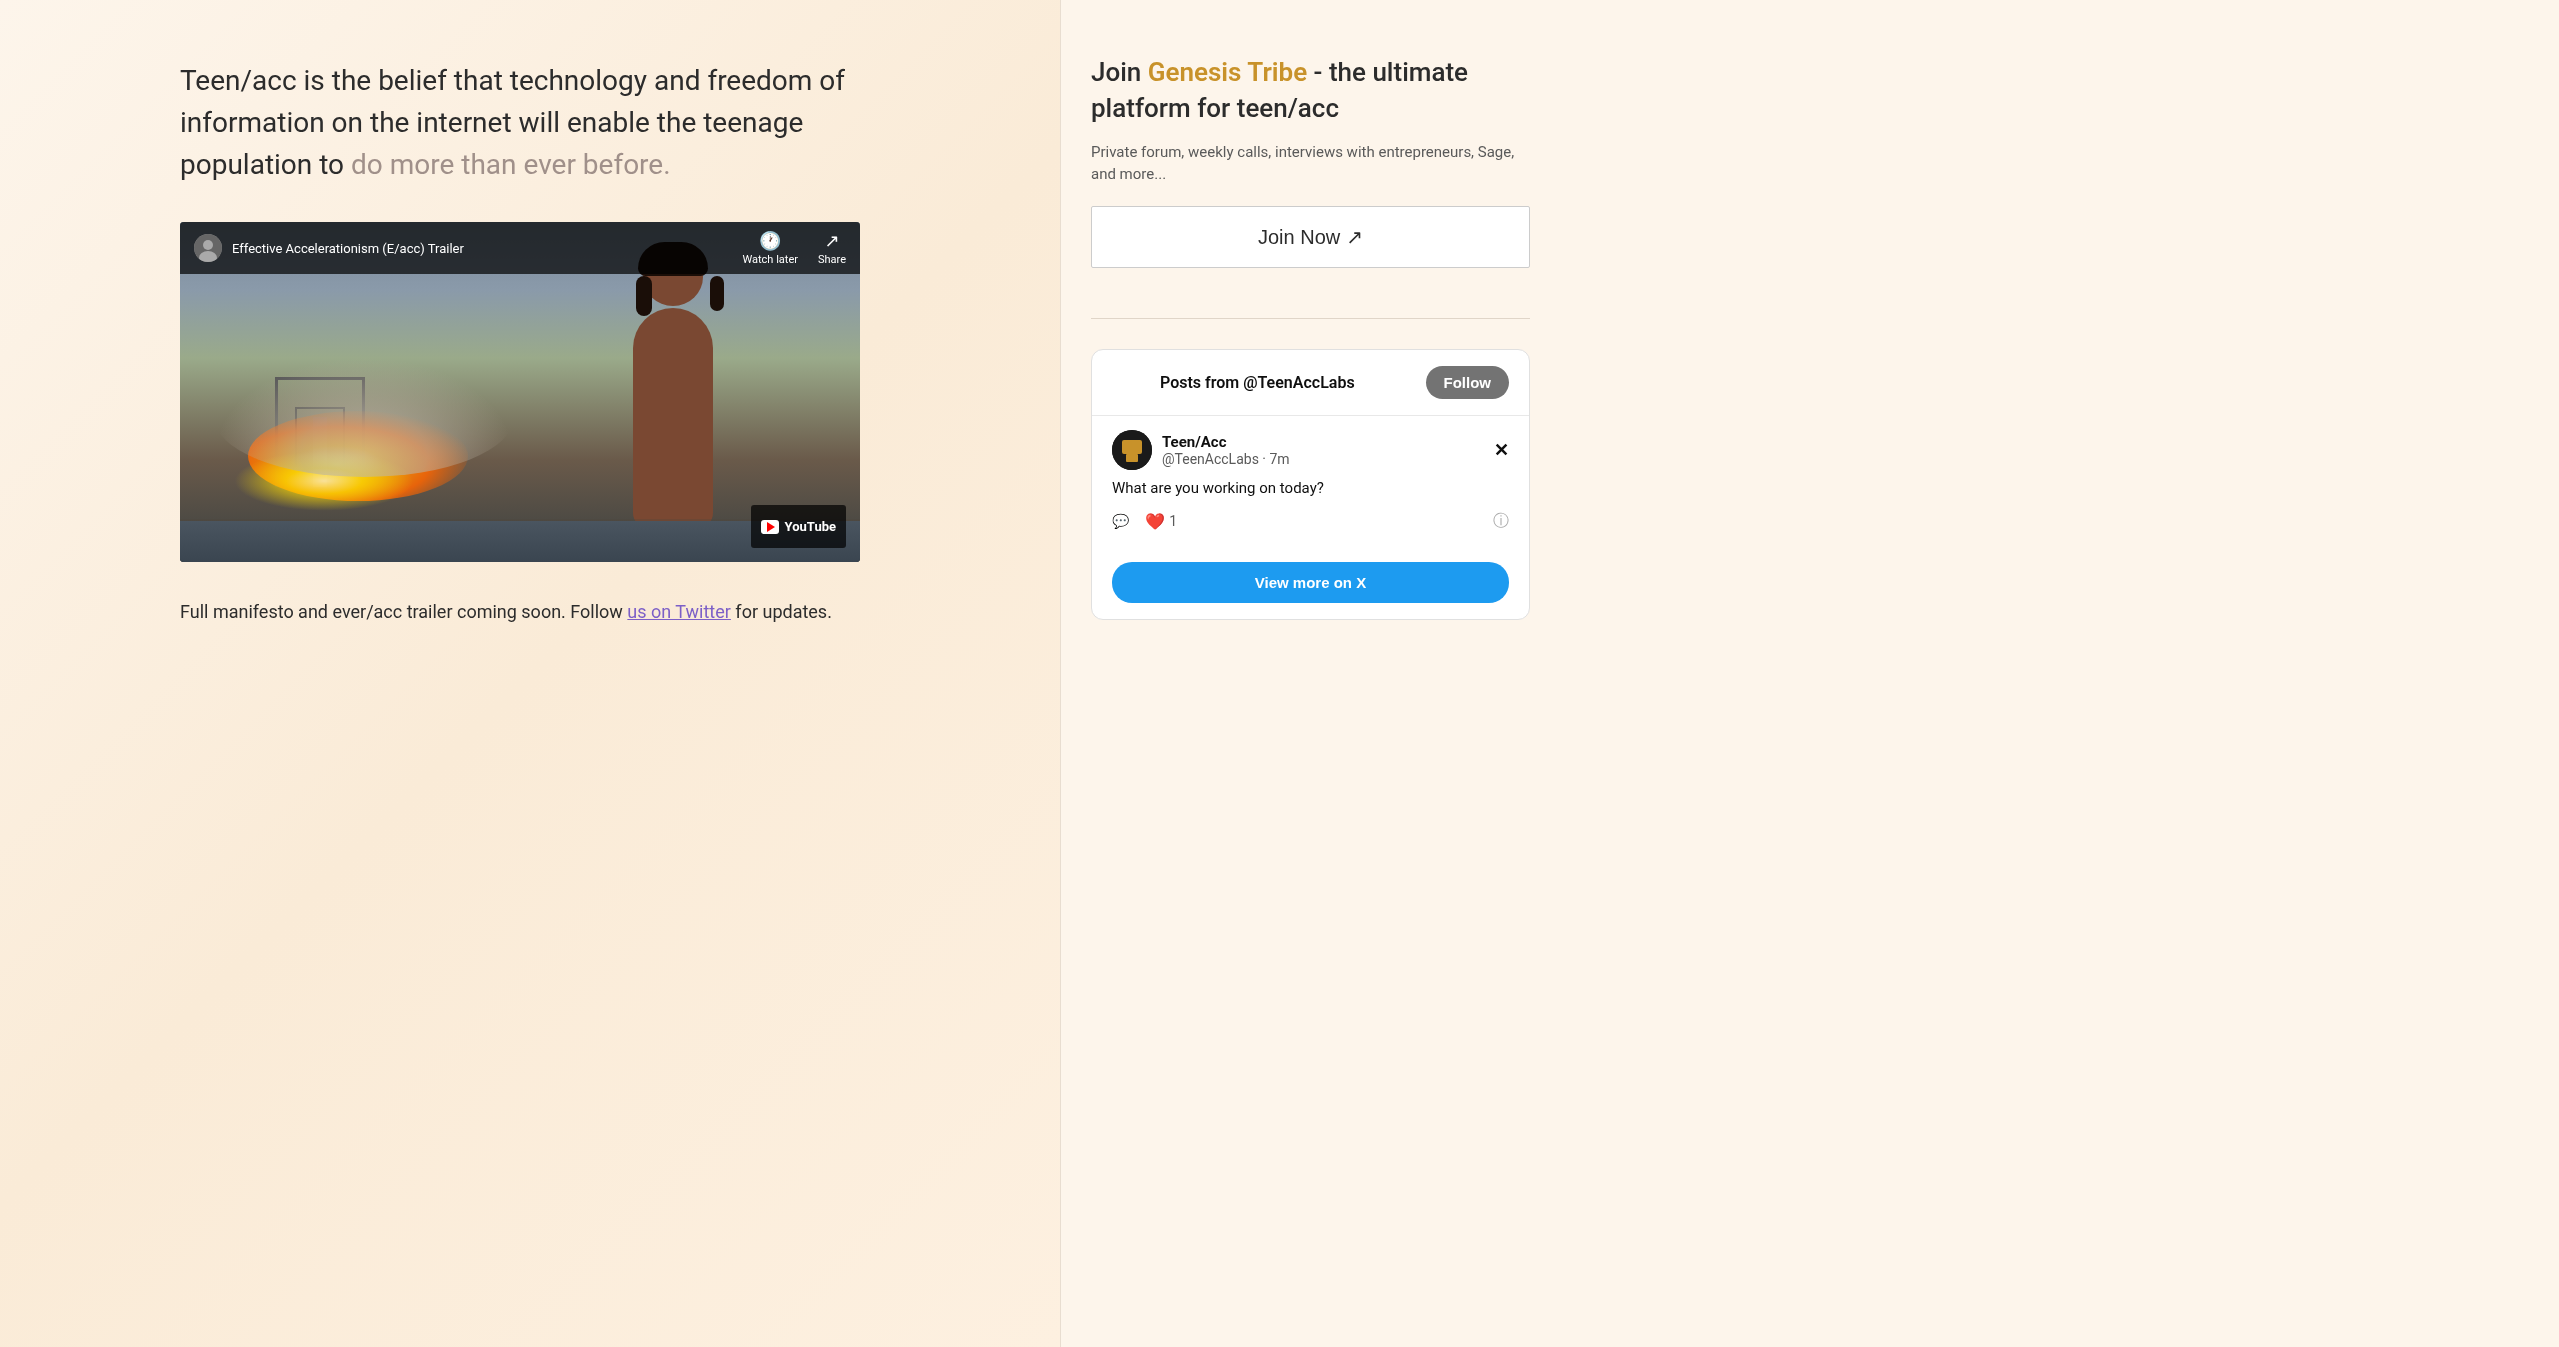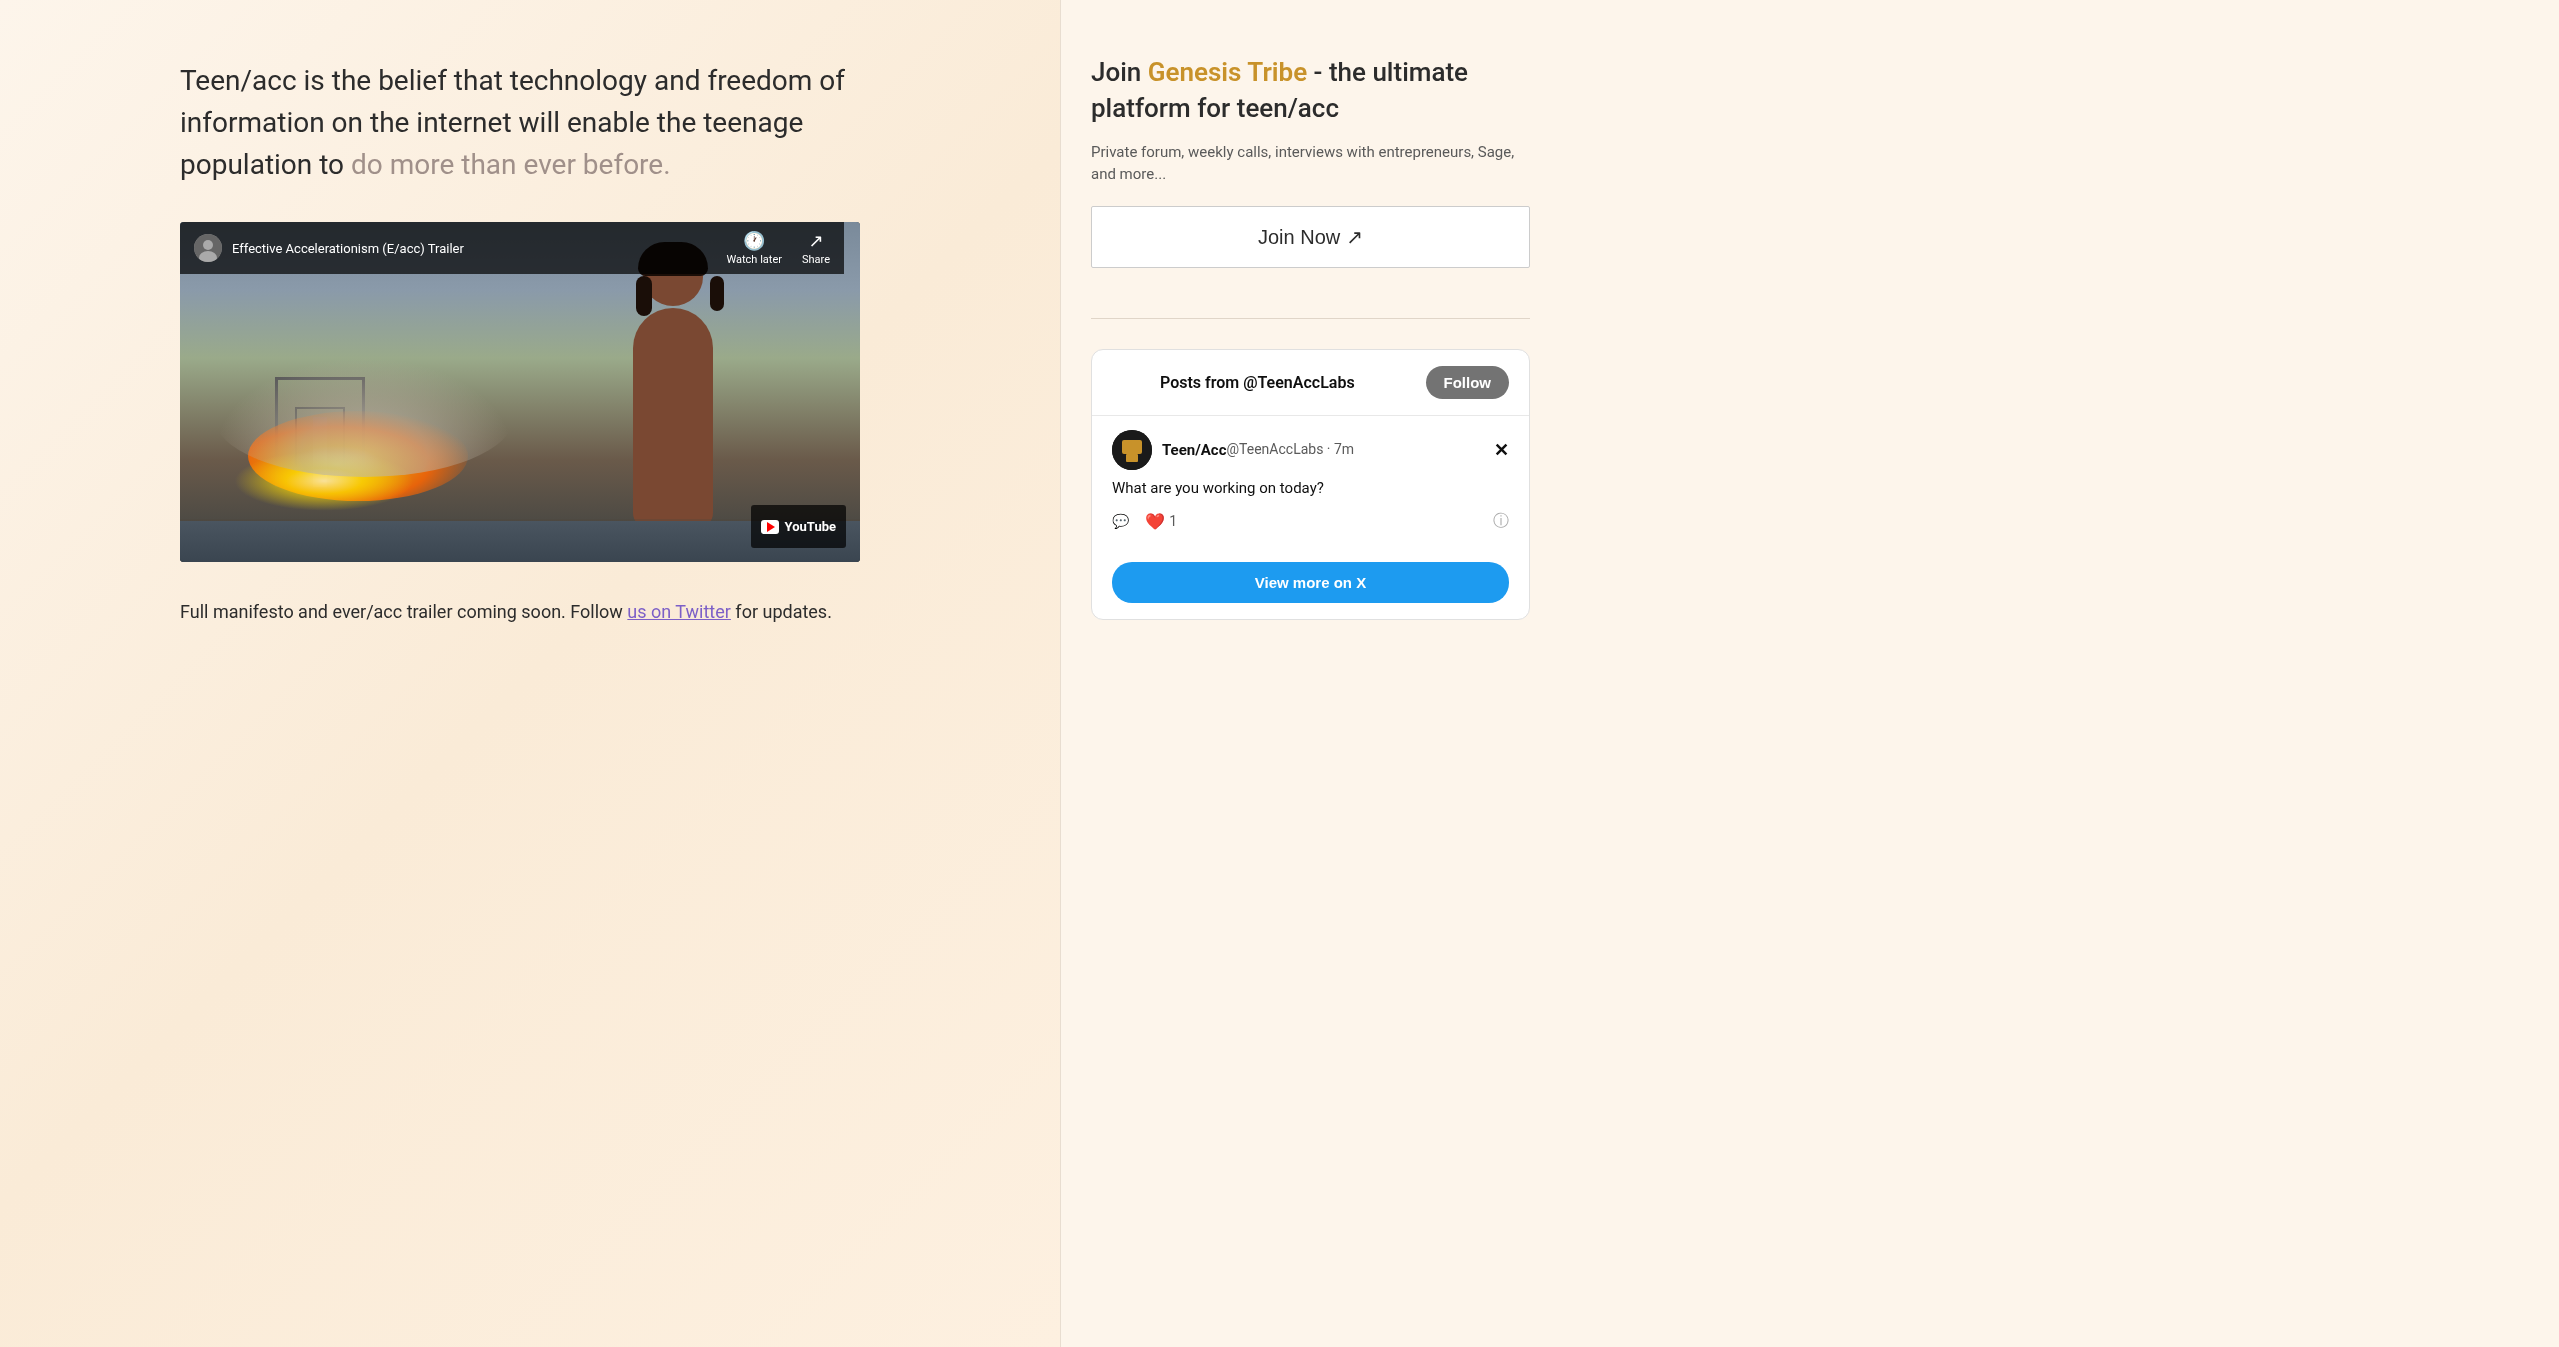--- a/index.html
+++ b/index.html
@@ -41,21 +41,21 @@
 
     .video-top-bar {
       display: flex;
       align-items: center;
       justify-content: space-between;
       padding: 8px 14px;
       background: rgba(0,0,0,0.7);
       position: absolute;
       top: 0;
       left: 0;
-      right: 16px;
+      right: 0;
       z-index: 2;
     }
 
     .video-title-area {
       display: flex;
       align-items: center;
       gap: 10px;
     }
 
     .video-avatar {
@@ -284,21 +284,21 @@
       align-items: center;
       justify-content: center;
       color: #fff;
       font-size: 16px;
       font-weight: bold;
       flex-shrink: 0;
     }
 
     .tweet-author-info {
       display: flex;
-      flex-direction: row;
+      flex-direction: column;
     }
 
     .tweet-name {
       font-size: 15px;
       font-weight: 700;
       color: #0f0f0f;
     }
 
     .tweet-handle {
       font-size: 14px;

